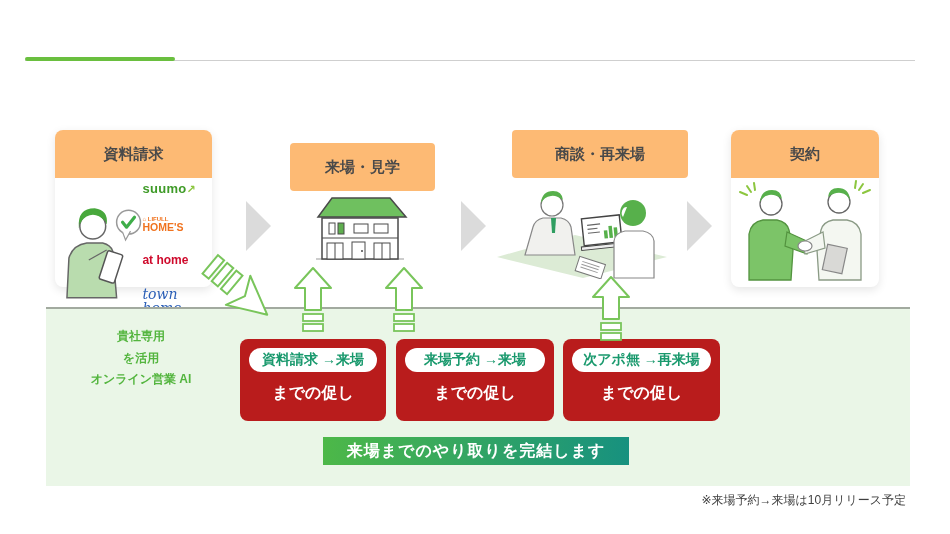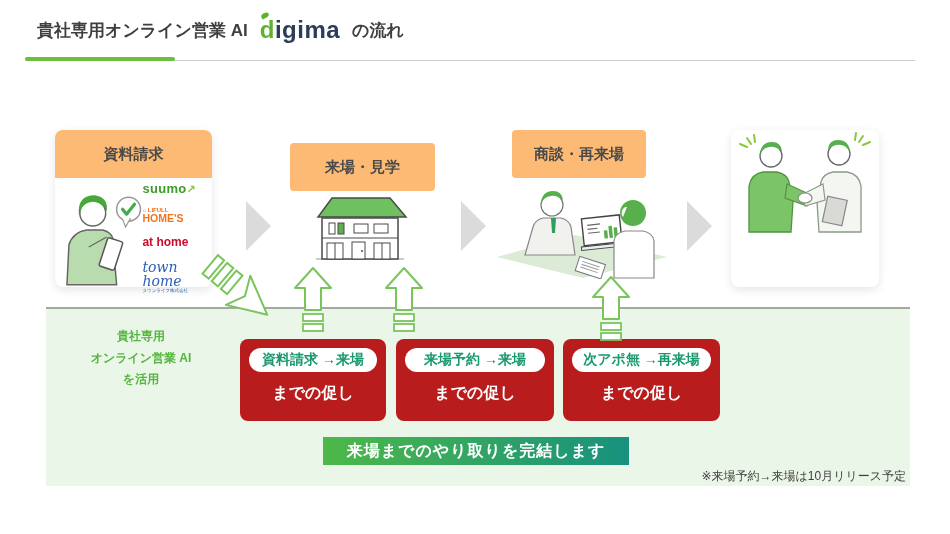--- a/index.html
+++ b/index.html
@@ -18,24 +18,24 @@
   
   .card{position:absolute;top:130px;background:#fff;border-radius:8px;
         box-shadow:0 3px 10px rgba(0,0,0,.10);}
   .card1{left:55px;width:157px;height:157px;}
   .card4{left:731px;width:148px;height:157px;}
   .step-header{height:48px;background:#fdba74;display:flex;align-items:center;justify-content:center;
                font-weight:bold;color:#4a4a4a;font-size:15px;}
   .card .step-header{border-radius:8px 8px 0 0;}
   .step-header.standalone{position:absolute;top:130px;border-radius:4px;}
   .hdr2{left:290px;width:145px;margin-top:13px;}
-  .hdr3{left:512px;width:134px;}
+  .hdr3{left:512px;width:176px;}
   .card-body{display:flex;align-items:center;padding:2px 4px;}
   
-  .logos{display:flex;flex-direction:column;gap:12px;padding-top:2px;width:66px;}
+  .logos{display:flex;flex-direction:column;gap:21px;padding-top:2px;width:66px;}
   .lg-suumo{color:#3f9b28;font-weight:bold;font-size:13px;letter-spacing:.3px;line-height:1;}
   .lg-suumo .arr{color:#8cc63f;font-size:11px;}
   .lg-lifull{color:#f0731f;line-height:1;}
   .lg-lifull .sm{font-size:6px;font-weight:bold;display:block;}
   .lg-lifull .big{font-size:10.5px;font-weight:bold;display:block;}
   .lg-athome{color:#cf0a2c;font-weight:bold;font-size:12px;line-height:1;}
   .lg-townlife{color:#2b5fb7;font-style:italic;font-family:"DejaVu Serif","Liberation Serif",serif;
                font-size:14px;line-height:1;}
   .lg-townlife .sub{display:block;font-style:normal;font-family:"Liberation Sans",sans-serif;
                     font-size:4.5px;margin-top:1px;}
@@ -53,34 +53,29 @@
                color:#53b53e;font-weight:bold;font-size:12px;line-height:1.8;}
   .gbox{position:absolute;top:339px;height:82px;background:#b91c1c;border-radius:8px;
         box-sizing:border-box;padding:9px 9px;}
   .gb1{left:240px;width:146px;} .gb2{left:396px;width:158px;} .gb3{left:563px;width:157px;}
   .pill{background:#fff;border-radius:15px;padding:3px 6px;text-align:center;color:#19996d;
         font-weight:bold;font-size:14px;white-space:nowrap;}
   .gbox-body{text-align:center;color:#fff;font-weight:bold;font-size:16px;margin-top:11px;}
   .banner{position:absolute;left:323px;top:437px;width:306px;height:28px;
           background:linear-gradient(90deg,#4db848,#17917f);color:#fff;font-weight:bold;
           font-size:16px;display:flex;align-items:center;justify-content:center;letter-spacing:1px;}
-  .footnote{position:absolute;right:44px;top:468px;font-size:12px;color:#3f3f3f;}
+  .footnote{position:absolute;right:44px;top:492px;font-size:12px;color:#3f3f3f;}
   
   .arrows{position:absolute;left:0;top:0;width:950px;height:534px;pointer-events:none;}
 </style>
 </head>
 <body>
 
 <div class="slide">
 
-  <div class="title">
-    <span>貴社専用オンライン営業 AI</span>
-    <span class="logo"><span class="leaf"></span><span class="d">d</span><span class="rest">igima</span></span>
-    <span>の流れ</span>
-  </div>
   <div class="rule"></div>
   <div class="rule-accent"></div>
 
   <div class="card card1">
     <div class="step-header">資料請求</div>
     <div class="card-body">
       <svg width="84" height="104" viewBox="0 0 84 104">
         <path d="M20,30 Q18,10 36,10 Q50,12 48,26 Q42,18 34,19 Q24,20 20,30 Z" fill="#48a83c"></path>
         <circle cx="34" cy="28" r="13" fill="#fff" stroke="#666" stroke-width="1.5"></circle>
         <path d="M21,26 Q20,13 33,12 Q45,12 46,23 Q39,15 31,17 Q24,19 21,26 Z" fill="#48a83c"></path>
@@ -151,20 +146,21 @@
       <rect x="82" y="77" width="27" height="15" fill="#fff" stroke="#777" stroke-width="1"></rect>
       <line x1="86" y1="81" x2="104" y2="81" stroke="#999" stroke-width="1"></line>
       <line x1="86" y1="84" x2="104" y2="84" stroke="#999" stroke-width="1"></line>
       <line x1="86" y1="87" x2="104" y2="87" stroke="#999" stroke-width="1"></line>
     </g>
   </svg>
 
   <div class="tri tri3"></div>
 
   <div class="card card4">
+    <div class="step-header">契約</div>
     <svg width="148" height="106" viewBox="0 0 148 106">
       <path d="M20,14 l-4,-6 M24,12 l-1,-7 M16,17 l-7,-3" stroke="#8cc63f" stroke-width="2" stroke-linecap="round"></path>
       <path d="M128,12 l4,-6 M124,10 l1,-7 M132,15 l7,-3" stroke="#8cc63f" stroke-width="2" stroke-linecap="round"></path>
       <path d="M18,102 L18,56 Q20,44 32,42 L46,42 Q56,44 58,52 L62,72 L60,102 Z" fill="#7cc468" stroke="#53933f" stroke-width="1.3"></path>
       <circle cx="40" cy="26" r="11" fill="#fff" stroke="#666" stroke-width="1.3"></circle>
       <path d="M29,24 Q30,12 41,12 Q50,12 51,21 Q44,16 38,17 Q32,18 29,24 Z" fill="#57b04b"></path>
       <path d="M130,102 L130,56 Q128,44 116,42 L102,42 Q92,44 90,52 L86,72 L88,102 Z" fill="#f4f7f1" stroke="#8a9a85" stroke-width="1.3"></path>
       <circle cx="108" cy="24" r="11" fill="#fff" stroke="#666" stroke-width="1.3"></circle>
       <path d="M119,22 Q118,10 107,10 Q98,10 97,19 Q104,14 110,15 Q116,16 119,22 Z" fill="#57b04b"></path>
       <g transform="rotate(12 104 80)">
@@ -172,22 +168,22 @@
         </g>
       <path d="M56,54 L78,64 L76,76 L54,68 Z" fill="#7cc468" stroke="#53933f" stroke-width="1.2"></path>
       <path d="M92,54 L72,64 L74,76 L94,70 Z" fill="#f4f7f1" stroke="#8a9a85" stroke-width="1.2"></path>
       <ellipse cx="74" cy="68" rx="7" ry="5" fill="#fff" stroke="#888" stroke-width="1.2"></ellipse>
     </svg>
   </div>
 
   <div class="panel"></div>
   <div class="panel-label">
     <div>貴社専用</div>
+    <div>を活用</div>
     <div>オンライン営業 AI</div>
-    <div>を活用</div>
   </div>
 
   <div class="gbox gb1">
     <div class="pill">資料請求 →来場</div>
     <div class="gbox-body">までの促し</div>
   </div>
   <div class="gbox gb2">
     <div class="pill">来場予約 →来場</div>
     <div class="gbox-body">までの促し</div>
   </div>

